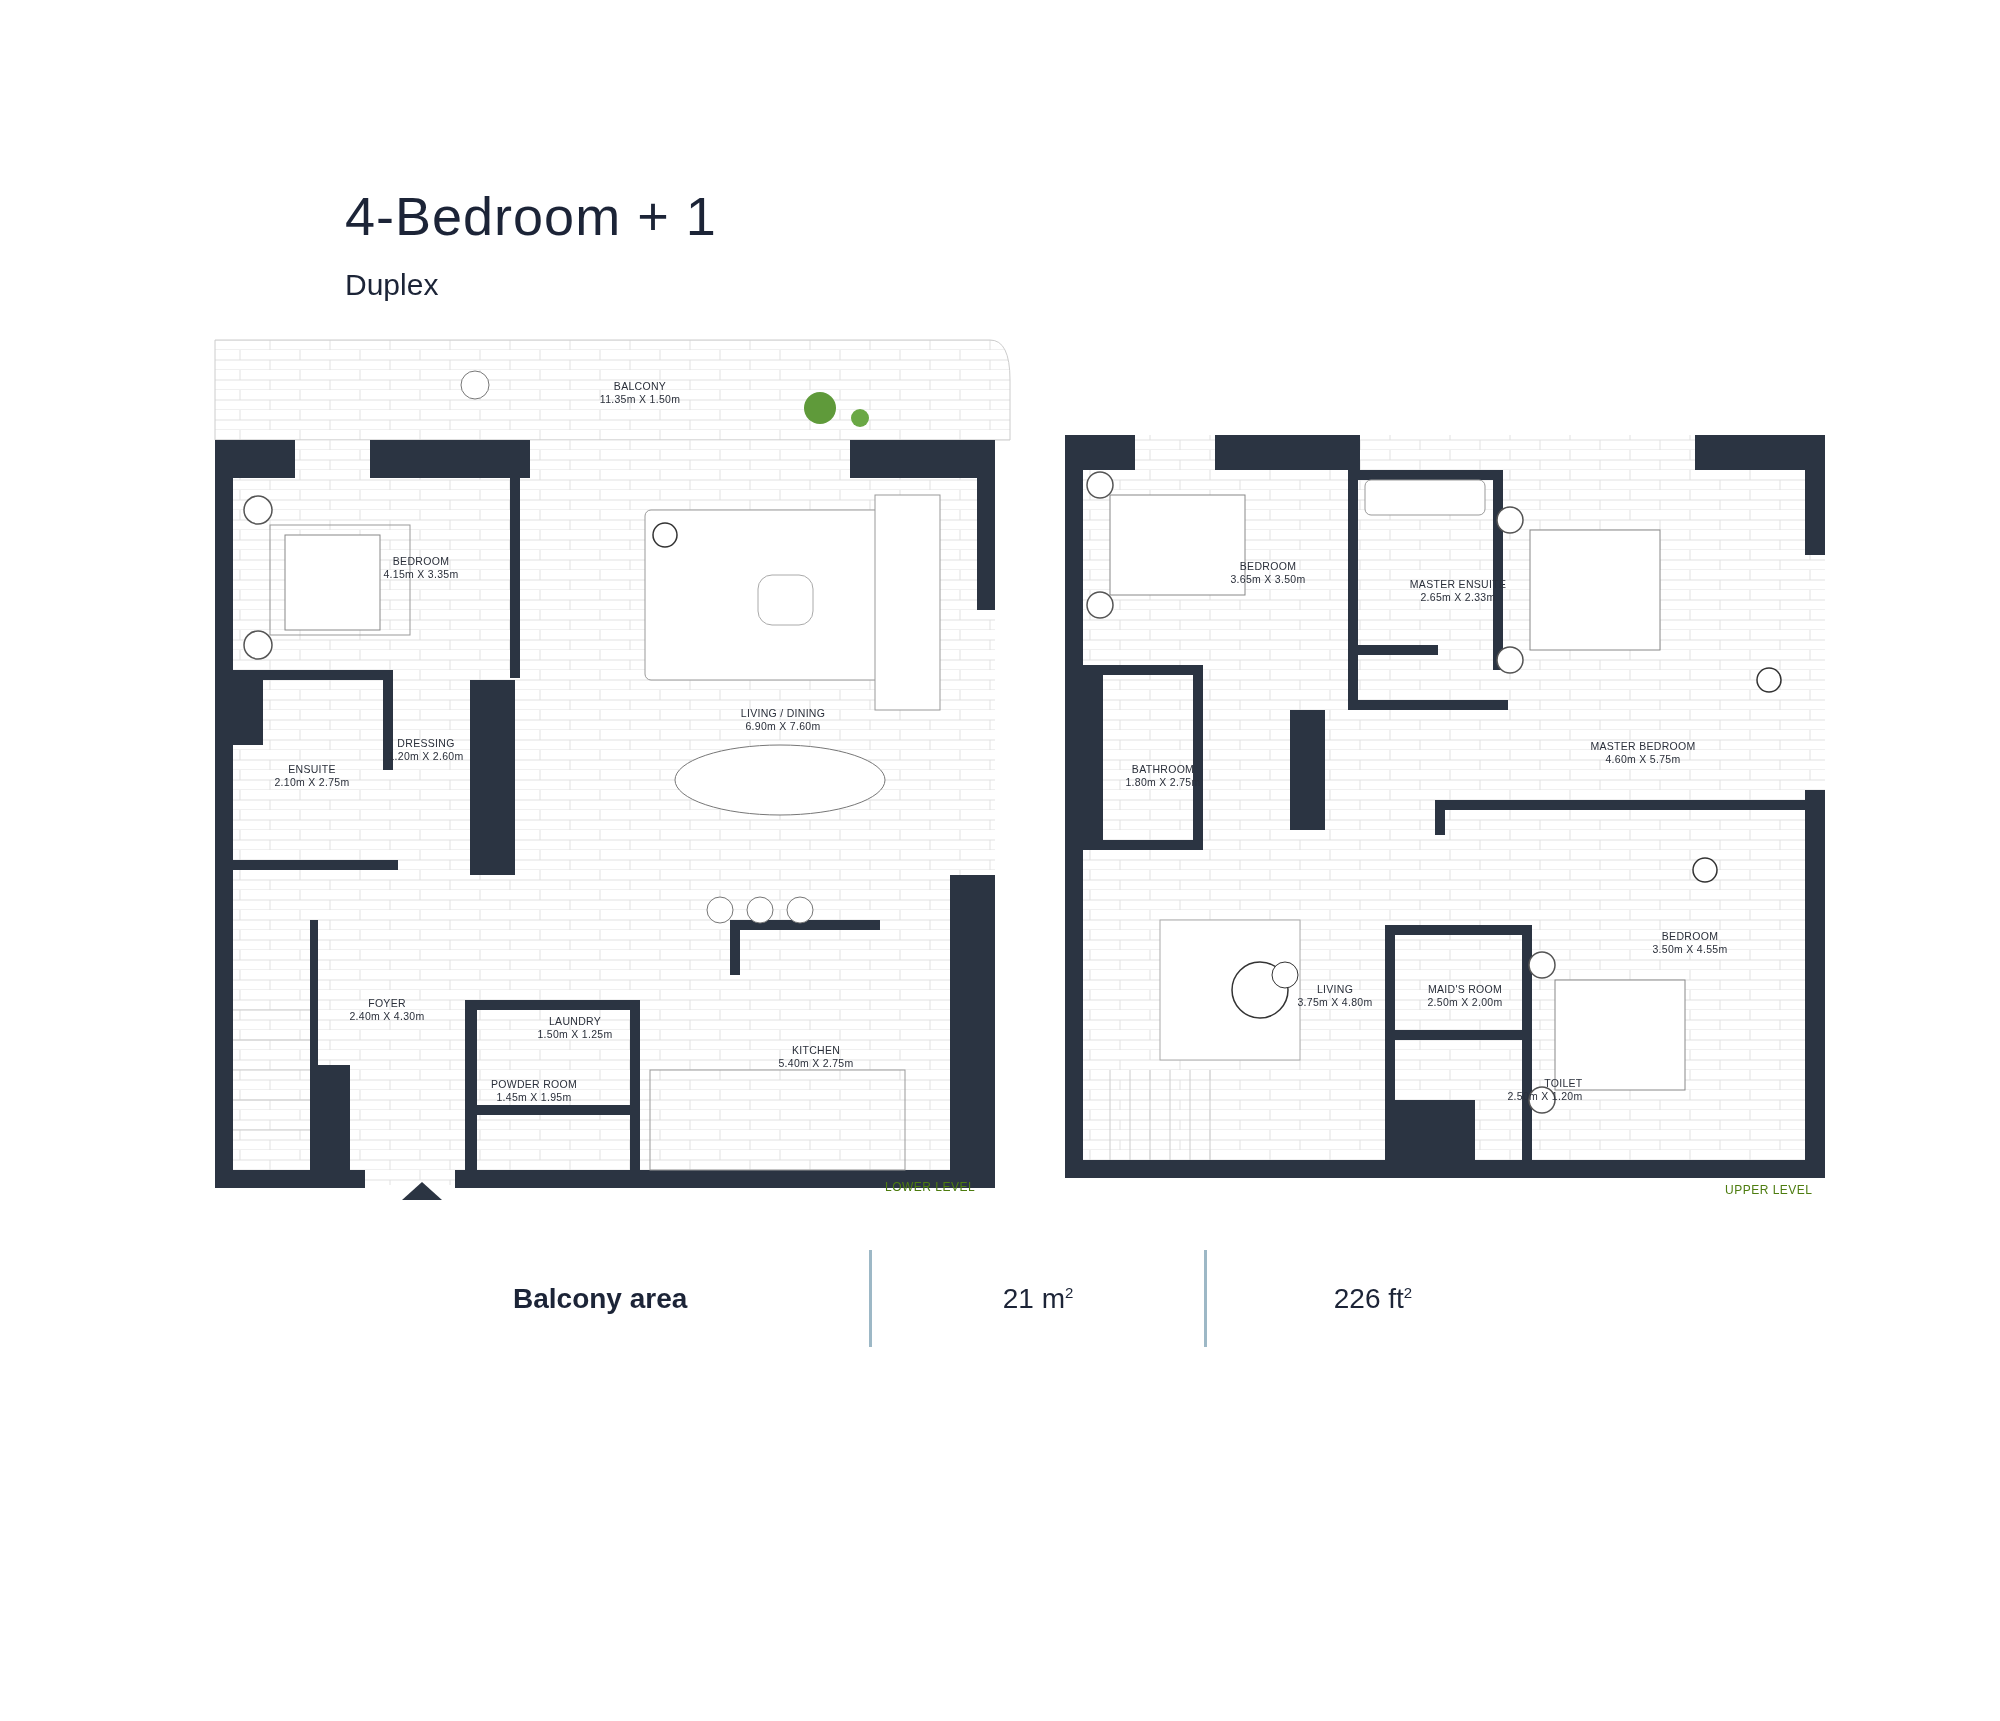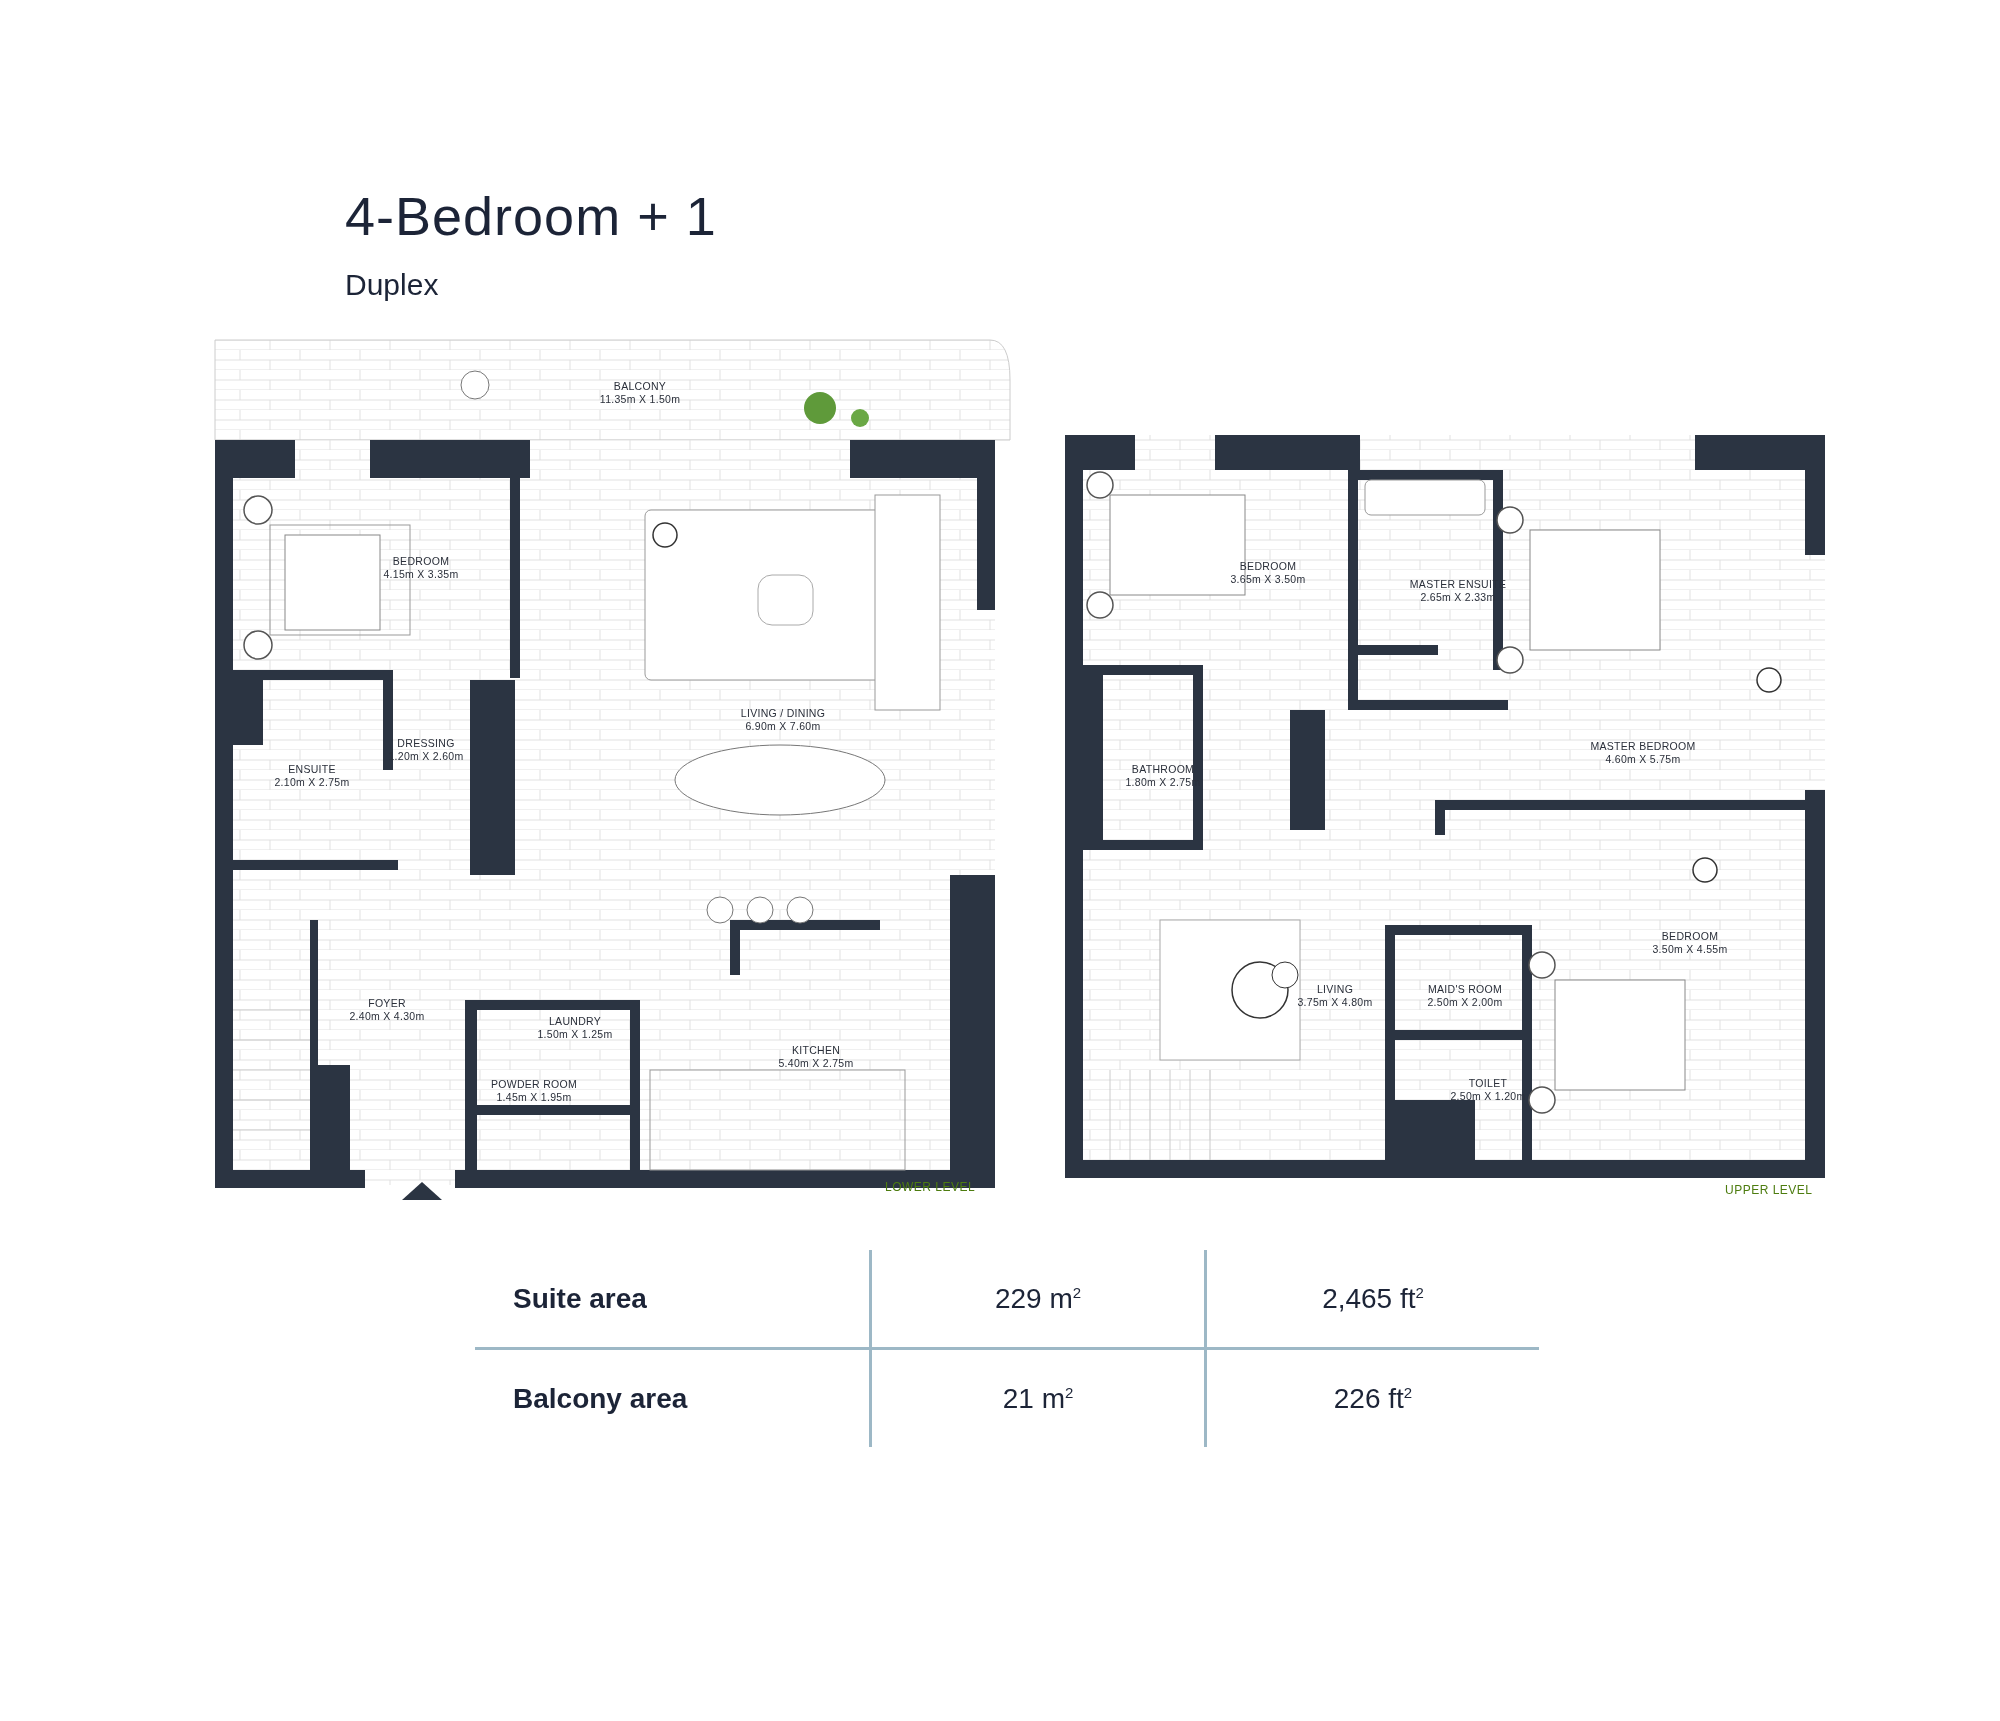--- a/index.html
+++ b/index.html
@@ -230,32 +230,27 @@
     <div>3.75m X 4.80m</div>
   </div>
 <div class="room-label" style="left:1465px;top:983px;">
     <div>MAID'S ROOM</div>
     <div>2.50m X 2.00m</div>
   </div>
 <div class="room-label" style="left:1690px;top:930px;">
     <div>BEDROOM</div>
     <div>3.50m X 4.55m</div>
   </div>
-<div class="room-label" style="left:1488px;top:1077px;">
+<div class="room-label" style="left:1545px;top:1077px;text-align:right;">
     <div>TOILET</div>
     <div>2.50m X 1.20m</div>
   </div>
 <div class="level-label" style="left:1725px;top:1183px;">UPPER LEVEL</div>
 
 <table class="area-table">
   <tbody>
-  <tr>
-    <td class="lbl">Suite area</td>
-    <td class="num"><span>229 m</span><sup>2</sup></td>
-    <td class="num"><span>2,465 ft</span><sup>2</sup></td>
-  </tr>
   <tr>
     <td class="lbl">Balcony area</td>
     <td class="num"><span>21 m</span><sup>2</sup></td>
     <td class="num"><span>226 ft</span><sup>2</sup></td>
   </tr>
 </tbody>
   </table>
 
 </body></html>

